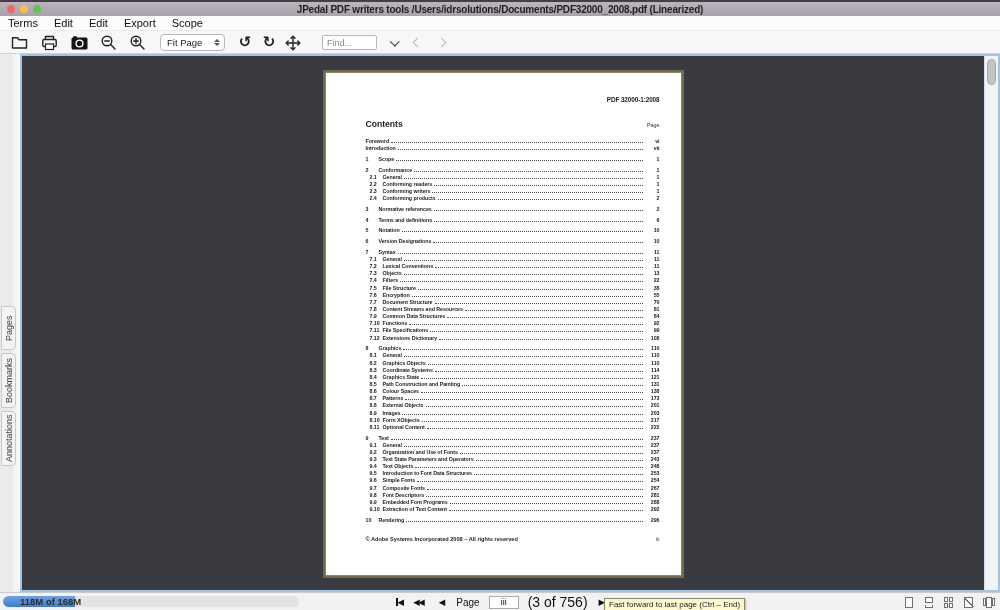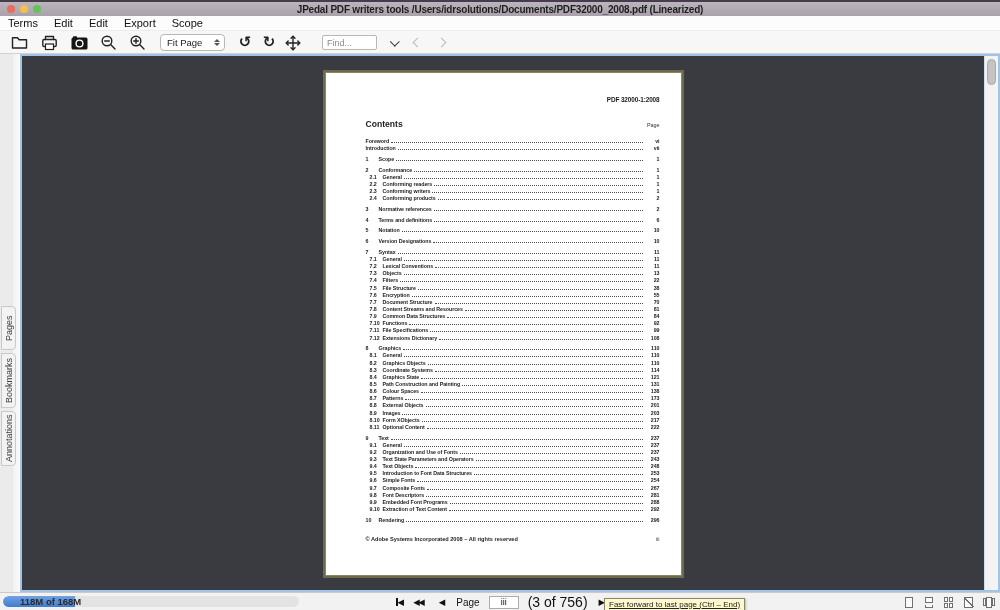--- a/index.html
+++ b/index.html
@@ -87,21 +87,21 @@
   .navbtn { display:flex; align-items:center; color:#111; cursor:default; }
   .tri { font-family:"DejaVu Sans", sans-serif; font-size:8.5px; line-height:1; color:#111; }
   .dbl .tri + .tri { margin-left:-1.5px; }
   .navbar .bar { width:1.6px; height:8px; background:#111; }
   .page-label { font-size:10px; color:#111; }
   .page-input { width:30px; height:13px; border:1px solid #ababab; background:#fff; font-size:9px;
     text-align:center; font-family:"Liberation Sans", sans-serif; color:#111; }
   .page-count { font-size:14px; color:#111; white-space:nowrap; }
   .tooltip { position:absolute; left:604px; top:4.5px; height:13.5px; background:#fdf8cd;
     border:1px solid #88876a; font-size:8px; color:#222; line-height:11.5px; padding:0 4px;
-    white-space:nowrap; z-index:5; box-shadow:1px 1px 2px rgba(0,0,0,.25);text-decoration:underline; }
+    white-space:nowrap; z-index:5; box-shadow:1px 1px 2px rgba(0,0,0,.25); }
   .layout-icons { position:absolute; right:5px; top:0; height:18px; display:flex; align-items:center; gap:7px; }
   .lmode { width:13px; height:13px; display:flex; align-items:center; justify-content:center; }
   .pg { border:1px solid #6f6f6f; background:#fbfbfb; }
   .lmode .single { width:8px; height:11px; }
   .lmode .cont { width:8px; height:11px; position:relative; }
   .lmode .cont::after { content:""; position:absolute; left:-1px; right:-1px; top:4.5px; height:1.5px; background:#f2f2f2; border-top:1px solid #6f6f6f; }
   .grid4 { display:grid; grid-template-columns:4px 4px; grid-template-rows:5px 5px; gap:1px; }
   .grid4 span { border:1px solid #6f6f6f; background:#fbfbfb; }
   .lmode .facing { width:9px; height:11px; position:relative; }
   .lmode .facing::after { content:""; position:absolute; left:0; bottom:0; width:9px; height:9px;

